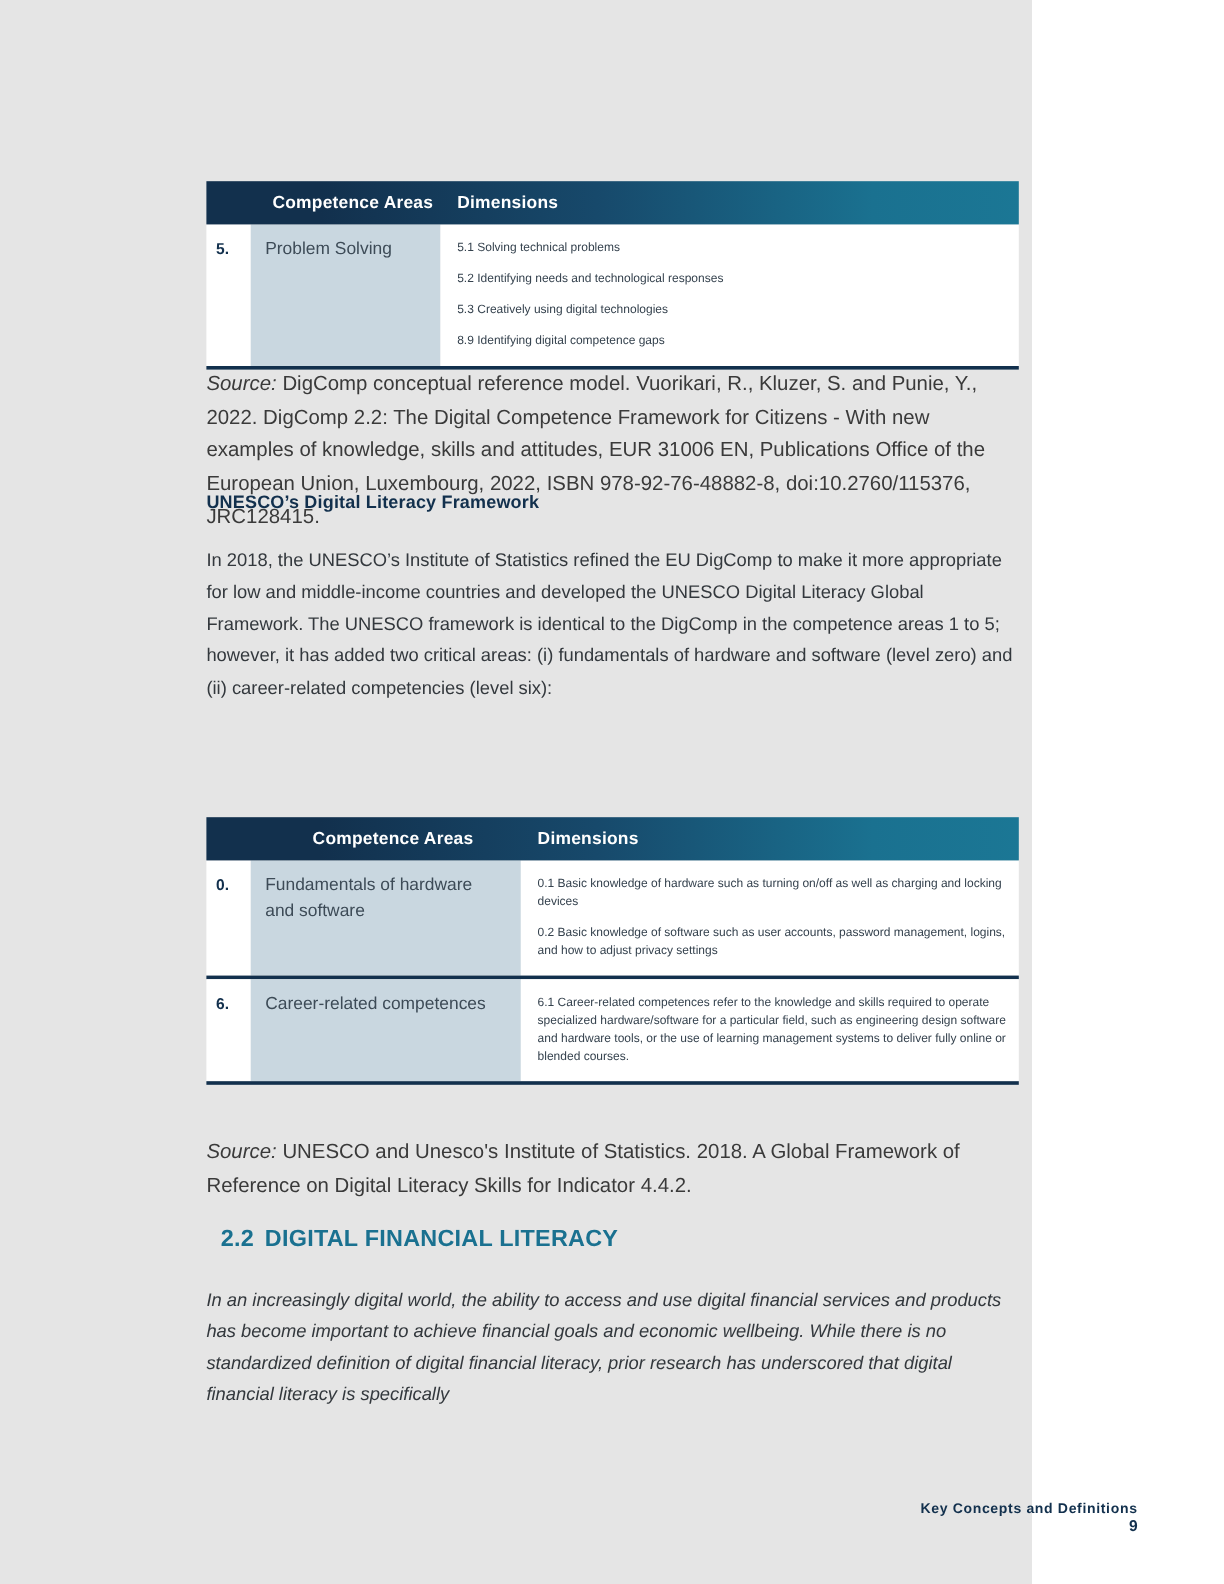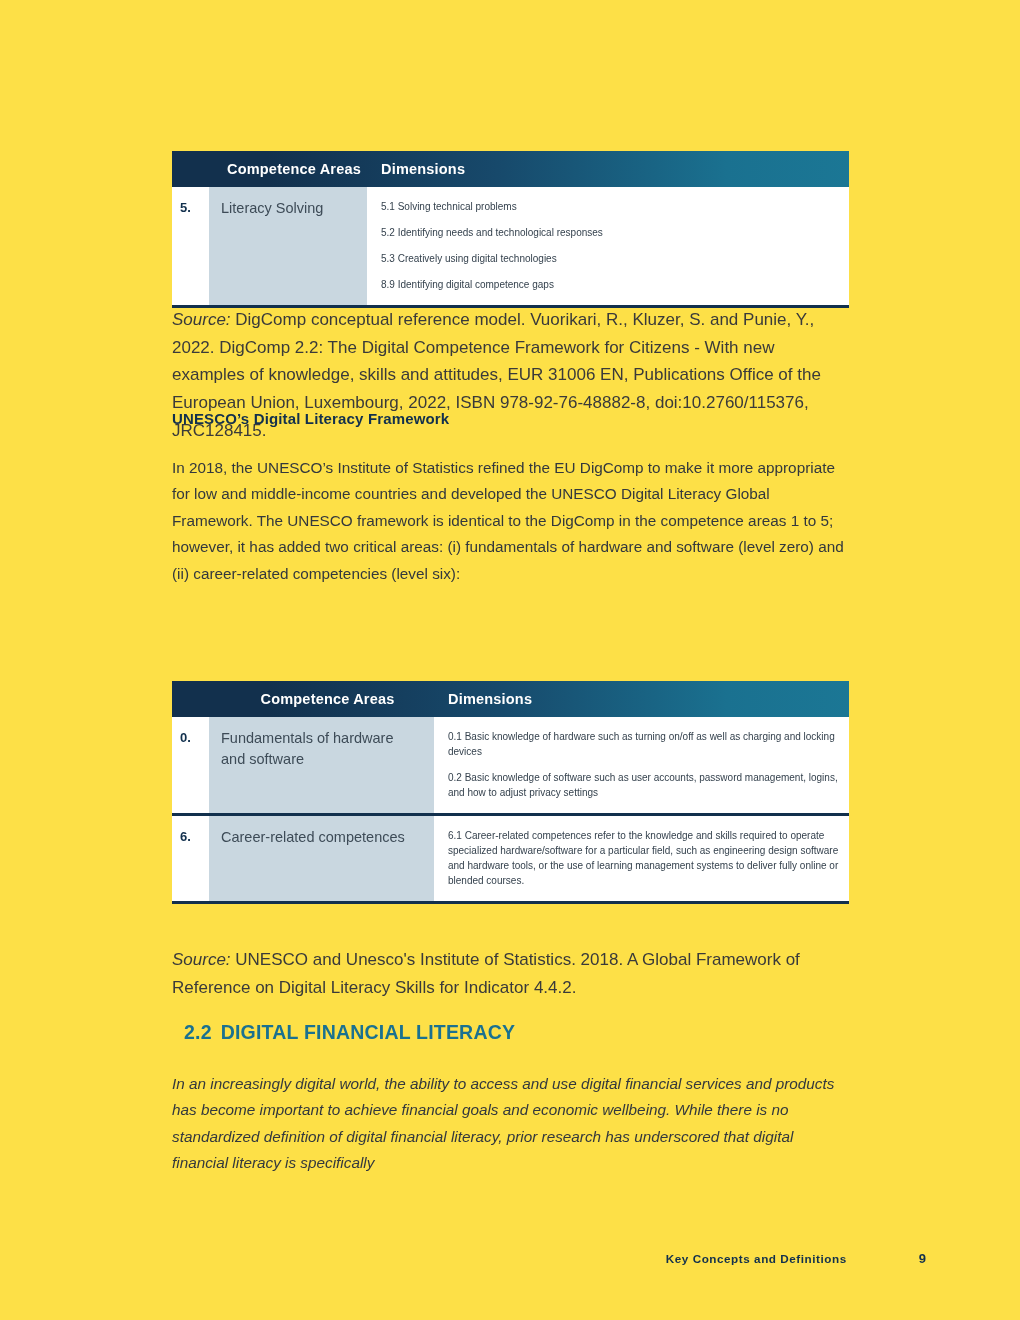--- a/index.html
+++ b/index.html
@@ -11,23 +11,23 @@
     width: 1020px;
     height: 1320px;
     position: relative;
     font-family: "Liberation Sans", sans-serif;
     color: #2b2b2b;
     overflow: hidden;
   }
   .page {
     position: absolute;
     left: 0; top: 0;
-    width: 1020px;
+    width: 860px;
     height: 1320px;
-    background: #fde047;
+    background: #e5e5e5;
   }
 
   
   .tbl {
     width: 677px;
     border-collapse: collapse;
     table-layout: fixed;
   }
   .tbl .hdr th {
     padding: 0;
@@ -133,26 +133,27 @@
     font-size: 19.5px;
     font-weight: bold;
     color: #1a7190;
     letter-spacing: .2px;
   }
   .sec-head .num2 { margin-right: 9px; }
 
   
   .footer {
     position: absolute;
-    left: 160px;
+    left: 182px;
     top: 1251px;
     width: 766px;
     display: flex;
-    align-items: center;
+    align-items: flex-end;
     justify-content: flex-end;
+    flex-direction: column;
   }
   .footer .ftxt {
     font-size: 11.7px;
     font-weight: bold;
     color: #12304d;
     letter-spacing: .55px;
   }
   .footer .fpg {
     font-size: 13px;
     font-weight: bold;
@@ -190,21 +191,21 @@
             <div class="hdr-cells">
               <span style="width:37px"></span>
               <span class="hdr-label" style="width:158px; padding-left:12px; box-sizing:border-box;">Competence Areas</span>
               <span class="hdr-label" style="padding-left:14px;">Dimensions</span>
             </div>
           </div>
         </th>
       </tr>
       <tr>
         <td class="num">5.</td>
-        <td class="area">Literacy Solving</td>
+        <td class="area">Problem Solving</td>
         <td class="dims">
           <p class="d">5.1 Solving technical problems</p>
           <p class="d">5.2 Identifying needs and technological responses</p>
           <p class="d">5.3 Creatively using digital technologies</p>
           <p class="d">8.9 Identifying digital competence gaps</p>
         </td>
       </tr>
     </tbody>
       </table>
     <div class="tbl-bottom"></div>

